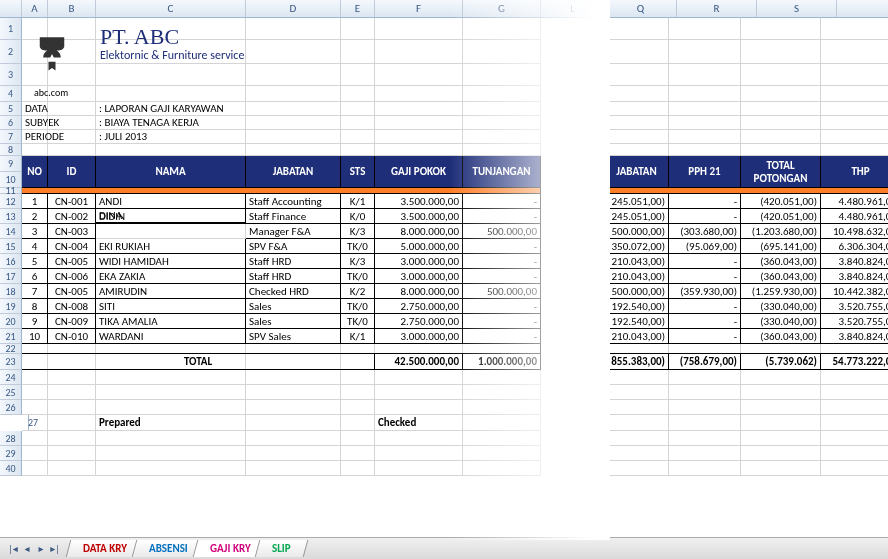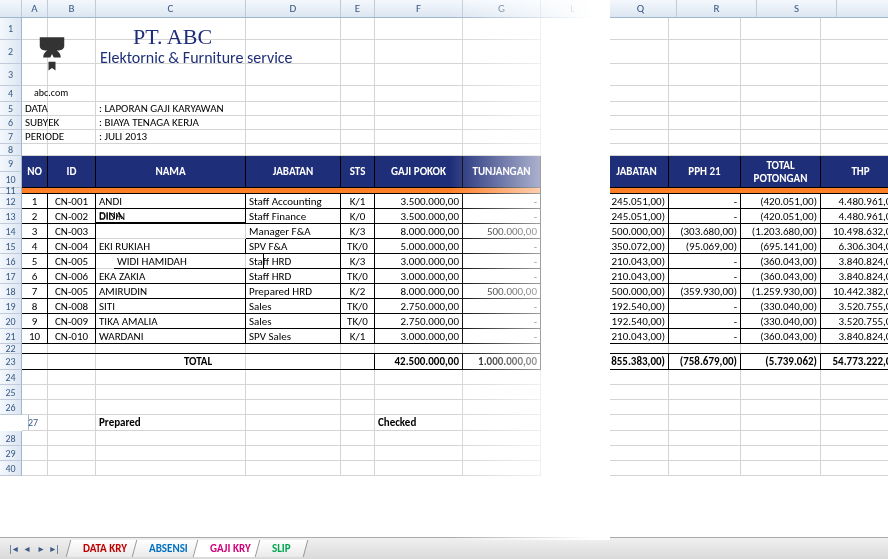--- a/index.html
+++ b/index.html
@@ -10,22 +10,22 @@
 .row-headers { position: absolute; left: 0; top: 18px; width: 22px; }
 .row-header { background: linear-gradient(90deg,#f4f8fd,#dce6f1); border-right: 1px solid #9eb6ce; border-bottom: 1px solid #c0cad8; text-align: center; font-size: 10px; color: #395884; cursor: pointer; }
 .cells { position: absolute; left: 22px; top: 18px; right: 0; }
 .cell { position: absolute; border-right: 1px solid #d4d4d4; border-bottom: 1px solid #d4d4d4; padding: 0 3px; line-height: 1; display: flex; align-items: center; font-size: 11px; color: #000; overflow: hidden; white-space: nowrap; }
 .cell.num { justify-content: flex-end; }
 .cell.ctr { justify-content: center; }
 .cell.bold { font-weight: 700; }
 .logo-area { position: absolute; left: 22px; top: 18px; width: 60px; height: 70px; display: flex; flex-direction: column; align-items: center; justify-content: center; }
 .logo-area svg { width: 42px; height: 42px; }
 .abc { position: absolute; font-size: 10px; }
-.company { font-family: "Times New Roman", serif; font-size: 22px; color: #1f2e79; font-weight: 400; margin-left: 33px; }
-.subtitle { font-size: 16px; color: #1f2e79; }
+.company { font-family: "Times New Roman", serif; font-size: 22px; color: #1f2e79; font-weight: 400; }
+.subtitle { font-size: 12px; color: #1f2e79; }
 .tabs { position: absolute; bottom: 0; left: 0; right: 0; height: 22px; background: linear-gradient(#f0f0f0,#dadada); display: flex; align-items: center; border-top: 1px solid #aaa; }
 .tab-nav { display: flex; padding: 0 6px; gap: 0px; }
 .tab-nav span { width: 14px; text-align: center; color: #395884; cursor: pointer; font-size: 10px; }
 .tab { padding: 2px 14px; font-size: 11px; font-weight: 700; cursor: pointer; position: relative; margin-right: -8px; border-left: 1px solid #999; border-right: 1px solid #999; transform: skewX(-15deg); }
 .tab span { display:inline-block; transform: skewX(15deg);}
 .tab.t1 { color: #c00000; background: linear-gradient(#fff,#eaeaea);}
 .tab.t2 { color: #0070c0; background: linear-gradient(#fff,#eaeaea);}
 .tab.t3 { background: #fff; color: #d2007a; border-top: none;}
 .tab.t4 { color: #00a650; background: linear-gradient(#fff,#eaeaea);}
 .fade { position: absolute; left: 450px; top: 0; width: 160px; height: 540px; background: linear-gradient(90deg, rgba(255,255,255,0) 0%, rgba(255,255,255,1) 90%); pointer-events: none; z-index: 5;}
@@ -475,21 +475,21 @@
       <div class="cell " style="left: 224px; top: 221px; width: 95px; height: 15px; border-color: rgb(0, 0, 0);">SPV F&amp;A</div>
       <div class="cell ctr" style="left: 319px; top: 221px; width: 34px; height: 15px; border-color: rgb(0, 0, 0);">TK/0</div>
       <div class="cell num" style="left: 353px; top: 221px; width: 88px; height: 15px; border-color: rgb(0, 0, 0);">5.000.000,00</div>
       <div class="cell num" style="left: 441px; top: 221px; width: 78px; height: 15px; border-color: rgb(0, 0, 0);">-</div>
       <div class="cell num" style="left: 583px; top: 221px; width: 64px; height: 15px; border-color: rgb(0, 0, 0);">350.072,00)</div>
       <div class="cell num" style="left: 647px; top: 221px; width: 72px; height: 15px; border-color: rgb(0, 0, 0);">(95.069,00)</div>
       <div class="cell num" style="left: 719px; top: 221px; width: 80px; height: 15px; border-color: rgb(0, 0, 0);">(695.141,00)</div>
       <div class="cell num" style="left: 799px; top: 221px; width: 80px; height: 15px; border-color: rgb(0, 0, 0);">6.306.304,00</div>
       <div class="cell ctr" style="left: 0px; top: 236px; width: 26px; height: 15px; border-color: rgb(0, 0, 0);">5</div>
       <div class="cell ctr" style="left: 26px; top: 236px; width: 48px; height: 15px; border-color: rgb(0, 0, 0);">CN-005</div>
-      <div class="cell " style="left: 92px; top: 236px; width: 150px; height: 15px; border-color: rgb(0, 0, 0);">WIDI HAMIDAH</div>
+      <div class="cell " style="left: 74px; top: 236px; width: 150px; height: 15px; border-color: rgb(0, 0, 0);">WIDI HAMIDAH</div>
       <div class="cell " style="left: 224px; top: 236px; width: 95px; height: 15px; border-color: rgb(0, 0, 0);">Staff HRD</div>
       <div class="cell ctr" style="left: 319px; top: 236px; width: 34px; height: 15px; border-color: rgb(0, 0, 0);">K/3</div>
       <div class="cell num" style="left: 353px; top: 236px; width: 88px; height: 15px; border-color: rgb(0, 0, 0);">3.000.000,00</div>
       <div class="cell num" style="left: 441px; top: 236px; width: 78px; height: 15px; border-color: rgb(0, 0, 0);">-</div>
       <div class="cell num" style="left: 583px; top: 236px; width: 64px; height: 15px; border-color: rgb(0, 0, 0);">210.043,00)</div>
       <div class="cell num" style="left: 647px; top: 236px; width: 72px; height: 15px; border-color: rgb(0, 0, 0);">-</div>
       <div class="cell num" style="left: 719px; top: 236px; width: 80px; height: 15px; border-color: rgb(0, 0, 0);">(360.043,00)</div>
       <div class="cell num" style="left: 799px; top: 236px; width: 80px; height: 15px; border-color: rgb(0, 0, 0);">3.840.824,00</div>
       <div class="cell ctr" style="left: 0px; top: 251px; width: 26px; height: 15px; border-color: rgb(0, 0, 0);">6</div>
       <div class="cell ctr" style="left: 26px; top: 251px; width: 48px; height: 15px; border-color: rgb(0, 0, 0);">CN-006</div>
@@ -498,21 +498,21 @@
       <div class="cell ctr" style="left: 319px; top: 251px; width: 34px; height: 15px; border-color: rgb(0, 0, 0);">TK/0</div>
       <div class="cell num" style="left: 353px; top: 251px; width: 88px; height: 15px; border-color: rgb(0, 0, 0);">3.000.000,00</div>
       <div class="cell num" style="left: 441px; top: 251px; width: 78px; height: 15px; border-color: rgb(0, 0, 0);">-</div>
       <div class="cell num" style="left: 583px; top: 251px; width: 64px; height: 15px; border-color: rgb(0, 0, 0);">210.043,00)</div>
       <div class="cell num" style="left: 647px; top: 251px; width: 72px; height: 15px; border-color: rgb(0, 0, 0);">-</div>
       <div class="cell num" style="left: 719px; top: 251px; width: 80px; height: 15px; border-color: rgb(0, 0, 0);">(360.043,00)</div>
       <div class="cell num" style="left: 799px; top: 251px; width: 80px; height: 15px; border-color: rgb(0, 0, 0);">3.840.824,00</div>
       <div class="cell ctr" style="left: 0px; top: 266px; width: 26px; height: 15px; border-color: rgb(0, 0, 0);">7</div>
       <div class="cell ctr" style="left: 26px; top: 266px; width: 48px; height: 15px; border-color: rgb(0, 0, 0);">CN-005</div>
       <div class="cell " style="left: 74px; top: 266px; width: 150px; height: 15px; border-color: rgb(0, 0, 0);">AMIRUDIN</div>
-      <div class="cell " style="left: 224px; top: 266px; width: 95px; height: 15px; border-color: rgb(0, 0, 0);">Prepared HRD</div>
+      <div class="cell " style="left: 224px; top: 266px; width: 95px; height: 15px; border-color: rgb(0, 0, 0);">Checked HRD</div>
       <div class="cell ctr" style="left: 319px; top: 266px; width: 34px; height: 15px; border-color: rgb(0, 0, 0);">K/2</div>
       <div class="cell num" style="left: 353px; top: 266px; width: 88px; height: 15px; border-color: rgb(0, 0, 0);">8.000.000,00</div>
       <div class="cell num" style="left: 441px; top: 266px; width: 78px; height: 15px; border-color: rgb(0, 0, 0);">500.000,00</div>
       <div class="cell num" style="left: 583px; top: 266px; width: 64px; height: 15px; border-color: rgb(0, 0, 0);">500.000,00)</div>
       <div class="cell num" style="left: 647px; top: 266px; width: 72px; height: 15px; border-color: rgb(0, 0, 0);">(359.930,00)</div>
       <div class="cell num" style="left: 719px; top: 266px; width: 80px; height: 15px; border-color: rgb(0, 0, 0);">(1.259.930,00)</div>
       <div class="cell num" style="left: 799px; top: 266px; width: 80px; height: 15px; border-color: rgb(0, 0, 0);">10.442.382,00</div>
       <div class="cell ctr" style="left: 0px; top: 281px; width: 26px; height: 15px; border-color: rgb(0, 0, 0);">8</div>
       <div class="cell ctr" style="left: 26px; top: 281px; width: 48px; height: 15px; border-color: rgb(0, 0, 0);">CN-008</div>
       <div class="cell " style="left: 74px; top: 281px; width: 150px; height: 15px; border-color: rgb(0, 0, 0);">SITI</div>

